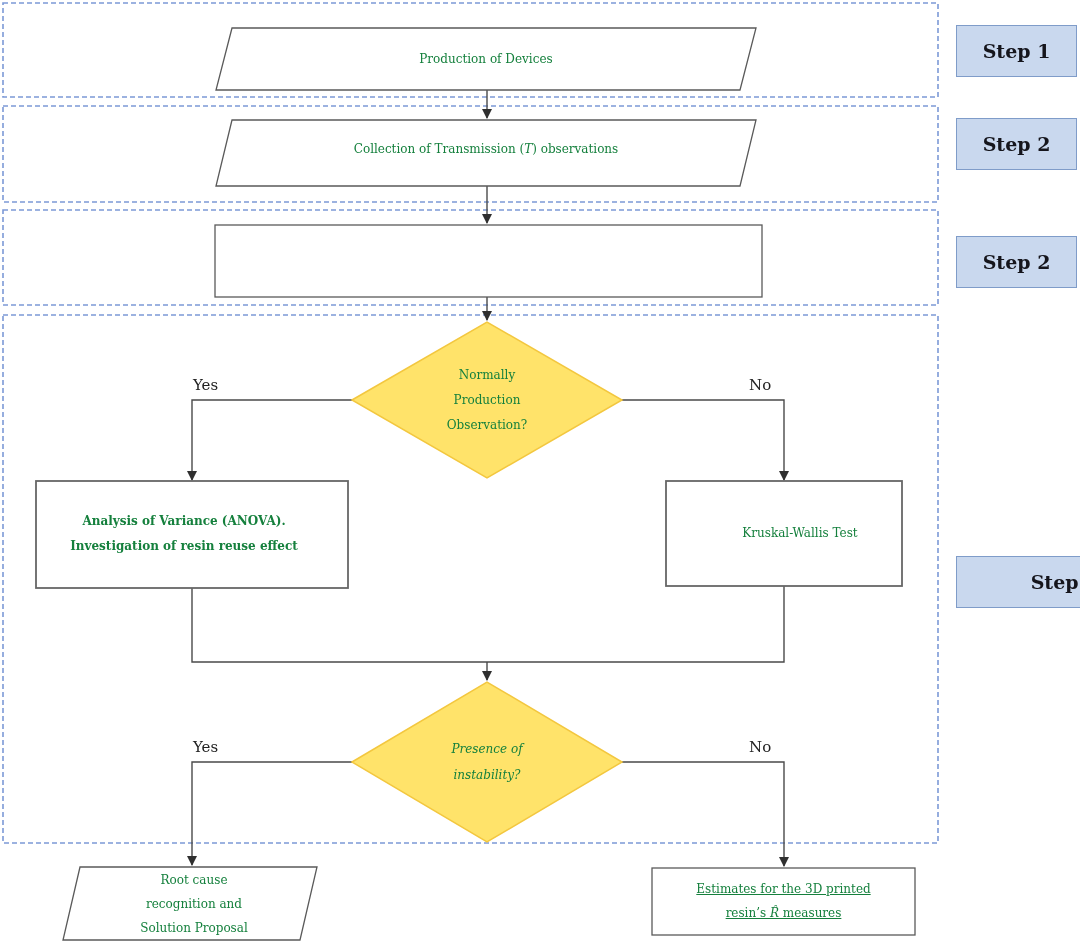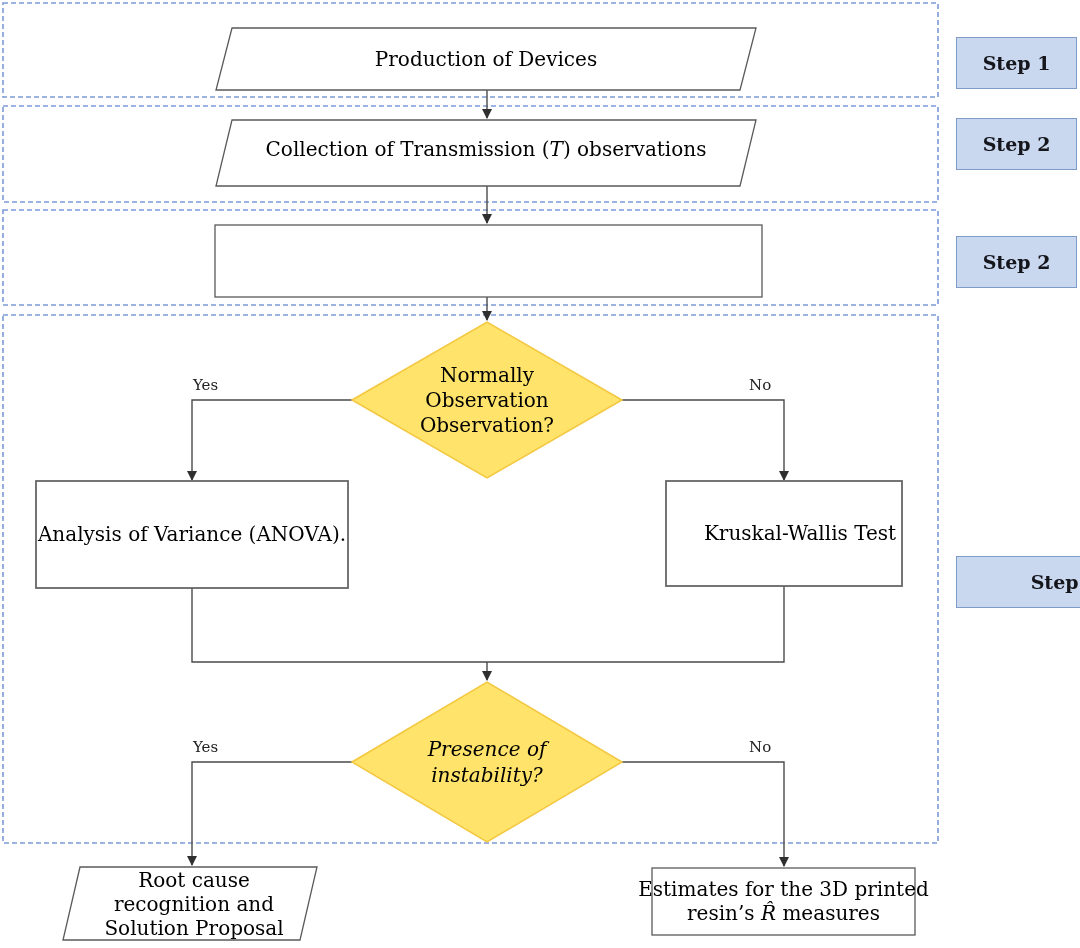--- a/index.html
+++ b/index.html
@@ -4,21 +4,21 @@
 <style>
   html,body{margin:0;padding:0;background:#ffffff;}
   .canvas{
     position:relative;width:1080px;height:948px;background:#ffffff;
     font-family:"DejaVu Serif", serif;overflow:hidden;
   }
   .layer-svg{position:absolute;left:0;top:0;z-index:0;}
   .node-text{
     position:absolute;z-index:1;display:flex;flex-direction:column;
     align-items:center;justify-content:center;text-align:center;
-    font-size:20px;line-height:24px;color:#000000;
+    font-size:12px;line-height:24px;color:#15803d;
   }
   .node-text .line{white-space:nowrap;}
   .var{font-style:italic;}
   .edge-label{
     position:absolute;z-index:1;font-size:15px;color:#222222;white-space:nowrap;
   }
   .step-label{
     position:absolute;z-index:1;left:956px;width:119px;height:50px;
     background:#C9D8EE;border:1px solid #7F9CC9;
     display:flex;align-items:center;justify-content:center;
@@ -73,51 +73,52 @@
     <div class="line">Production of Devices</div>
   </div>
 
   <div class="node-text" style="left:220px;top:122px;width:532px;height:54px;">
     <div class="line"><span>Collection of Transmission (</span><span class="var">T</span><span>) observations</span></div>
   </div>
 
 
   <div class="node-text lh25" style="left:387px;top:363px;width:200px;height:75px;">
     <div class="line">Normally</div>
-    <div class="line">Observation</div>
+    <div class="line">Production</div>
     <div class="line">Observation?</div>
   </div>
 
-  <div class="node-text lh25" style="left:40px;top:484px;width:304px;height:100px;">
+  <div class="node-text lh25" style="left:32px;top:484px;width:304px;height:100px;font-weight:bold;">
     <div class="line">Analysis of Variance (ANOVA).</div>
+    <div class="line">Investigation of resin reuse effect</div>
   </div>
 
   <div class="node-text" style="left:668px;top:483px;width:264px;height:100px;">
     <div class="line">Kruskal-Wallis Test</div>
   </div>
 
   <div class="node-text lh26" style="left:387px;top:734px;width:200px;height:56px;font-style:italic;">
     <div class="line">Presence of</div>
     <div class="line">instability?</div>
   </div>
 
   <div class="node-text" style="left:80px;top:868px;width:228px;height:72px;line-height:24px;text-align:right;">
     <div class="line">Root cause</div>
     <div class="line">recognition and</div>
     <div class="line">Solution Proposal</div>
   </div>
 
-  <div class="node-text" style="left:654px;top:870px;width:259px;height:62px;line-height:24px;">
+  <div class="node-text" style="left:654px;top:870px;width:259px;height:62px;line-height:24px;text-decoration:underline;">
     <div class="line">Estimates for the 3D printed</div>
     <div class="line"><span>resin’s </span><span class="var">R̂</span><span> measures</span></div>
   </div>
 
   <div class="edge-label" style="left:193px;top:376px;">Yes</div>
   <div class="edge-label" style="left:749px;top:376px;">No</div>
   <div class="edge-label" style="left:193px;top:738px;">Yes</div>
   <div class="edge-label" style="left:749px;top:738px;">No</div>
 
-  <div class="step-label" style="top:25px;margin-top:12px;">Step 1</div>
+  <div class="step-label" style="top:25px;">Step 1</div>
   <div class="step-label" style="top:118px;">Step 2</div>
   <div class="step-label" style="top:236px;">Step 2</div>
   <div class="step-label" style="top:556px;padding-left:48px;">Step 4</div>
 
 </div>
 
 </body></html>

